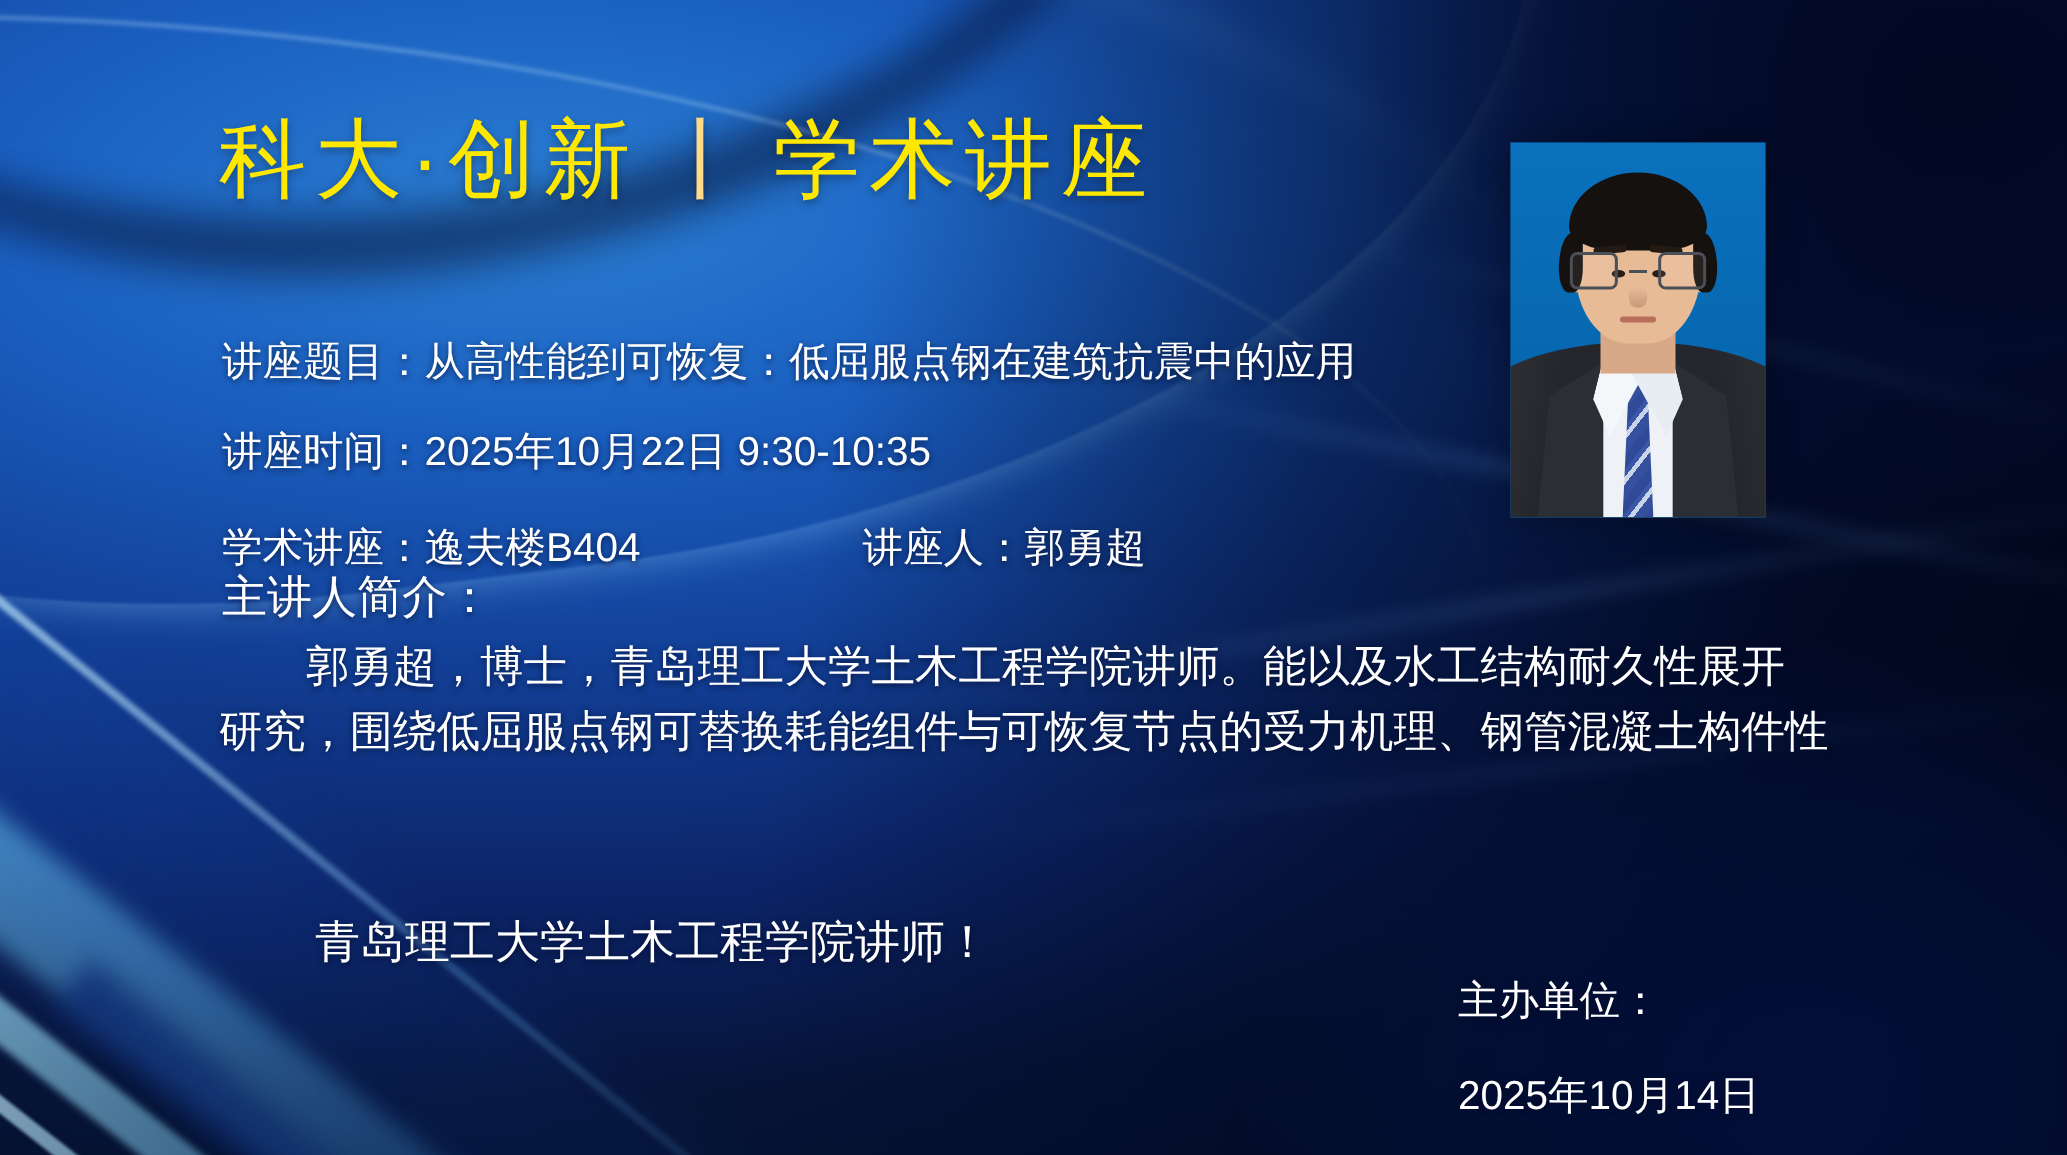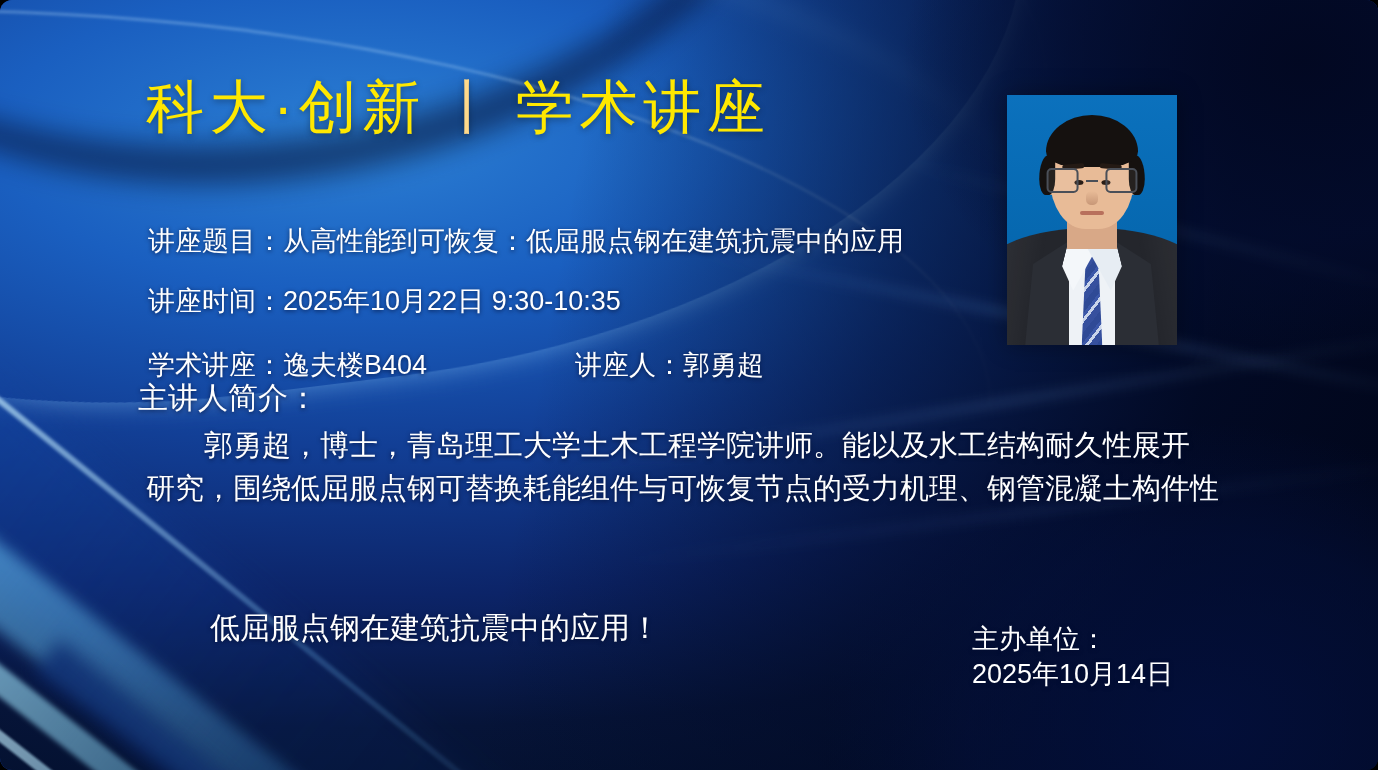--- a/index.html
+++ b/index.html
@@ -3,21 +3,20 @@
 <meta charset="utf-8">
 <style>
   html,body{margin:0;padding:0;background:#000;}
   body{font-family:"Liberation Sans","DejaVu Sans",sans-serif;}
 
   #poster{
     position:relative;
     width:1378px;height:770px;
     overflow:hidden;
     background:#0a1a4a;
-    border-radius:12px;
   }
 
   
   .bg-base{
     position:absolute;inset:0;
     background:
       radial-gradient(120% 90% at 26% 18%, #2b7fd4 0%, #1a5fc0 22%, #123f96 44%, #0c2468 66%, #061438 85%, #03102c 100%),
       linear-gradient(120deg,#0b2a78 0%,#123f9e 28%,#0d2a6e 60%,#04102f 100%);
   }
   .bg-dark-right{
@@ -147,21 +146,21 @@
     white-space:nowrap;
     text-shadow:0 1px 4px rgba(0,12,45,.75);
     margin-top:17px;
   }
   .info-topic{top:206px;}
   .info-time{top:266px;}
   .info-place{top:330px;}
   .info-place .gap{display:inline-block;width:148px;}
 
   .bio-head{
-    position:absolute;left:138px;top:378px;
+    position:absolute;left:148px;top:378px;
     color:#ffffff;font-size:30px;white-space:nowrap;
     text-shadow:0 1px 4px rgba(0,12,45,.75);
   }
 
   .bio-body{
     position:absolute;left:146px;top:424px;width:1110px;
     color:#ffffff;font-size:29px;line-height:43px;
     text-shadow:0 1px 4px rgba(0,12,45,.8);
   }
   .bio-body p{margin:0;white-space:nowrap;}
@@ -170,21 +169,21 @@
     position:absolute;left:210px;top:608px;
     color:#ffffff;font-size:30px;white-space:nowrap;
     text-shadow:0 1px 4px rgba(0,12,45,.8);
   }
 
   .org{
     position:absolute;left:972px;top:622px;
     color:#ffffff;font-size:27px;line-height:35px;
     text-shadow:0 1px 4px rgba(0,12,45,.85);
   }
-  .org div{white-space:nowrap;}
+  .org div{white-space:nowrap;margin-top:28px;}
 
   
   .photo{
     position:absolute;left:1007px;top:95px;width:170px;height:250px;
     overflow:hidden;
     background:#0a6bb5;
     box-shadow:0 0 22px rgba(0,0,0,.35);
   }
   .ph-bg{position:absolute;inset:0;background:linear-gradient(180deg,#0b71bd 0%,#0668b0 55%,#0560a6 100%);}
   
@@ -360,21 +359,21 @@
       <span>学术讲座：逸夫楼B404</span><span class="gap"></span><span>讲座人：郭勇超</span>
     </div>
 
     <div class="bio-head">主讲人简介：</div>
 
     <div class="bio-body">
       <p>　　郭勇超，博士，青岛理工大学土木工程学院讲师。能以及水工结构耐久性展开</p>
       <p>研究，围绕低屈服点钢可替换耗能组件与可恢复节点的受力机理、钢管混凝土构件性</p>
     </div>
 
-    <div class="welcome">低屈服点钢在建筑抗震中的应用！</div>
+    <div class="welcome">青岛理工大学土木工程学院讲师！</div>
 
     <div class="org">
       <div>主办单位：</div>
       <div>2025年10月14日</div>
     </div>
 
   </div>
 </div>
 
 </body></html>

